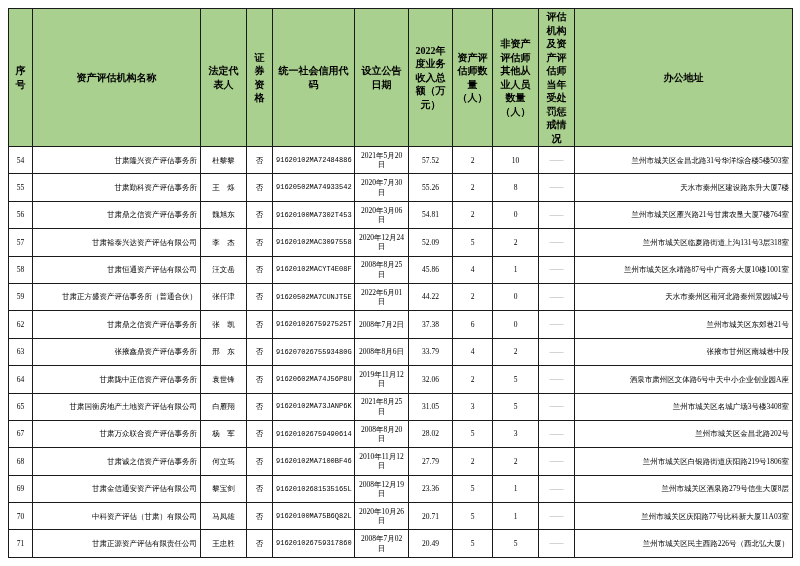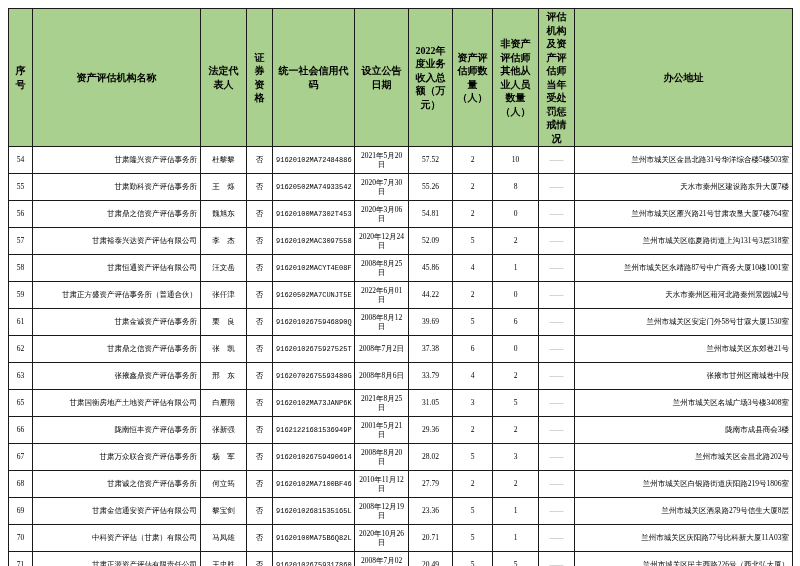--- a/index.html
+++ b/index.html
@@ -150,33 +150,20 @@
           <td>否</td>
           <td class="code">91620502MA7CUNJT5E</td>
           <td>2022年6月01日</td>
           <td>44.22</td>
           <td>2</td>
           <td>0</td>
           <td class="penalty">——</td>
           <td class="left">天水市秦州区藉河北路秦州景园城2号</td>
         </tr>
         <tr>
-          <td>61</td>
-          <td class="left">甘肃金诚资产评估事务所</td>
-          <td>栗　良</td>
-          <td>否</td>
-          <td class="code">91620102675946890Q</td>
-          <td>2008年8月12日</td>
-          <td>39.69</td>
-          <td>5</td>
-          <td>6</td>
-          <td class="penalty">——</td>
-          <td class="left">兰州市城关区安定门外58号甘霖大厦1530室</td>
-        </tr>
-        <tr>
           <td>62</td>
           <td class="left">甘肃鼎之信资产评估事务所</td>
           <td>张　凯</td>
           <td>否</td>
           <td class="code">91620102675927525T</td>
           <td>2008年7月2日</td>
           <td>37.38</td>
           <td>6</td>
           <td>0</td>
           <td class="penalty">——</td>
@@ -189,44 +176,44 @@
           <td>否</td>
           <td class="code">91620702675593480G</td>
           <td>2008年8月6日</td>
           <td>33.79</td>
           <td>4</td>
           <td>2</td>
           <td class="penalty">——</td>
           <td class="left">张掖市甘州区南城巷中段</td>
         </tr>
         <tr>
+          <td>64</td>
+          <td class="left">甘肃陇中正信资产评估事务所</td>
+          <td>袁世锋</td>
+          <td>否</td>
+          <td class="code">91620602MA74J56P8U</td>
+          <td>2019年11月12日</td>
+          <td>32.06</td>
+          <td>2</td>
+          <td>5</td>
+          <td class="penalty">——</td>
+          <td class="left">酒泉市肃州区文体路6号中天中小企业创业园A座</td>
+        </tr>
+        <tr>
           <td>65</td>
           <td class="left">甘肃国衡房地产土地资产评估有限公司</td>
           <td>白雁翔</td>
           <td>否</td>
           <td class="code">91620102MA73JANP6K</td>
           <td>2021年8月25日</td>
           <td>31.05</td>
           <td>3</td>
           <td>5</td>
           <td class="penalty">——</td>
           <td class="left">兰州市城关区名城广场3号楼3408室</td>
-        </tr>
-        <tr>
-          <td>66</td>
-          <td class="left">陇南恒丰资产评估事务所</td>
-          <td>张新强</td>
-          <td>否</td>
-          <td class="code">91621221681536949P</td>
-          <td>2001年5月21日</td>
-          <td>29.36</td>
-          <td>2</td>
-          <td>2</td>
-          <td class="penalty">——</td>
-          <td class="left">陇南市成县商会3楼</td>
         </tr>
         <tr>
           <td>67</td>
           <td class="left">甘肃万众联合资产评估事务所</td>
           <td>杨　军</td>
           <td>否</td>
           <td class="code">916201026759490614</td>
           <td>2008年8月20日</td>
           <td>28.02</td>
           <td>5</td>

